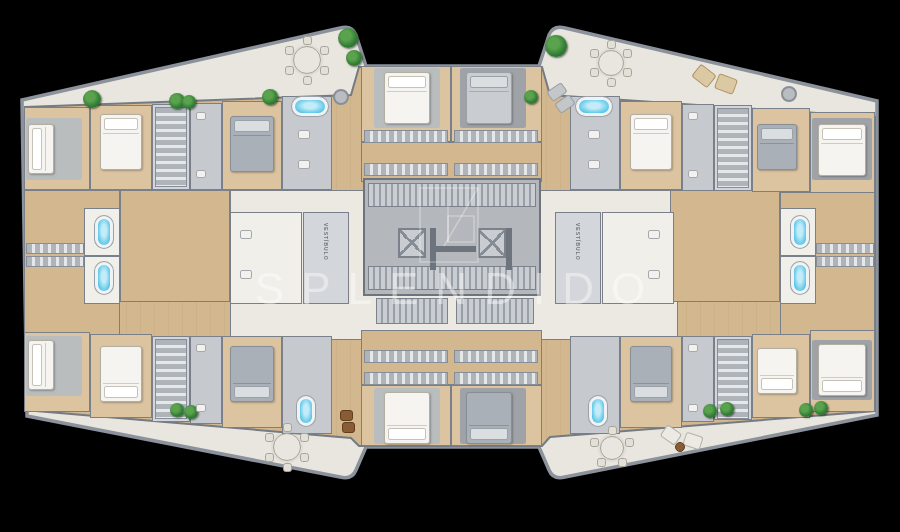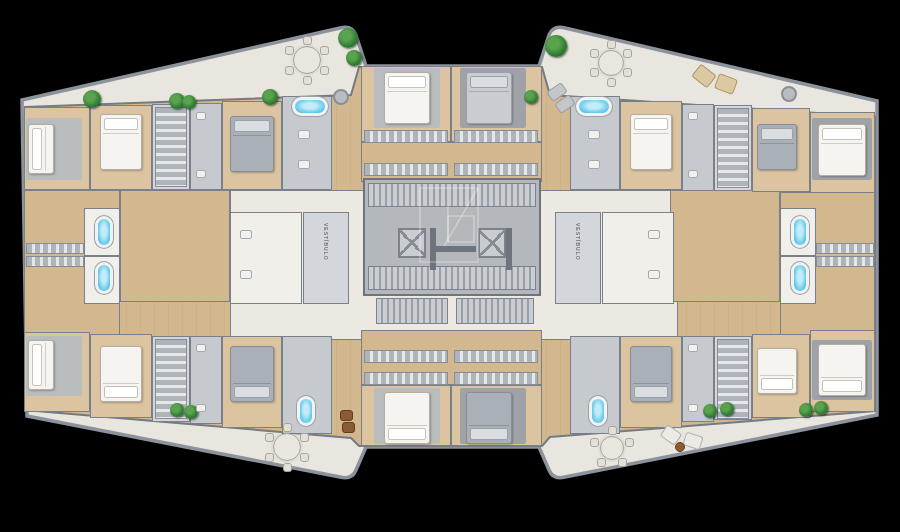--- a/index.html
+++ b/index.html
@@ -298,14 +298,15 @@
 
   <div id="watermark">
     <svg id="wm-svg" width="900" height="532">
       <g fill="none" stroke="rgba(255,255,255,0.30)" stroke-width="1.6">
         <path d="M420,188 L478,188 L478,262 L420,262 Z"></path>
         <path d="M478,188 L444,246"></path>
         <path d="M448,206 L448,242"></path>
         <path d="M448,216 L474,216 L474,242 L448,242 Z"></path>
       </g>
     </svg>
+    <div class="wm-brand">SPLENDIDO</div>
   </div>
 </div>
 
 </body></html>

